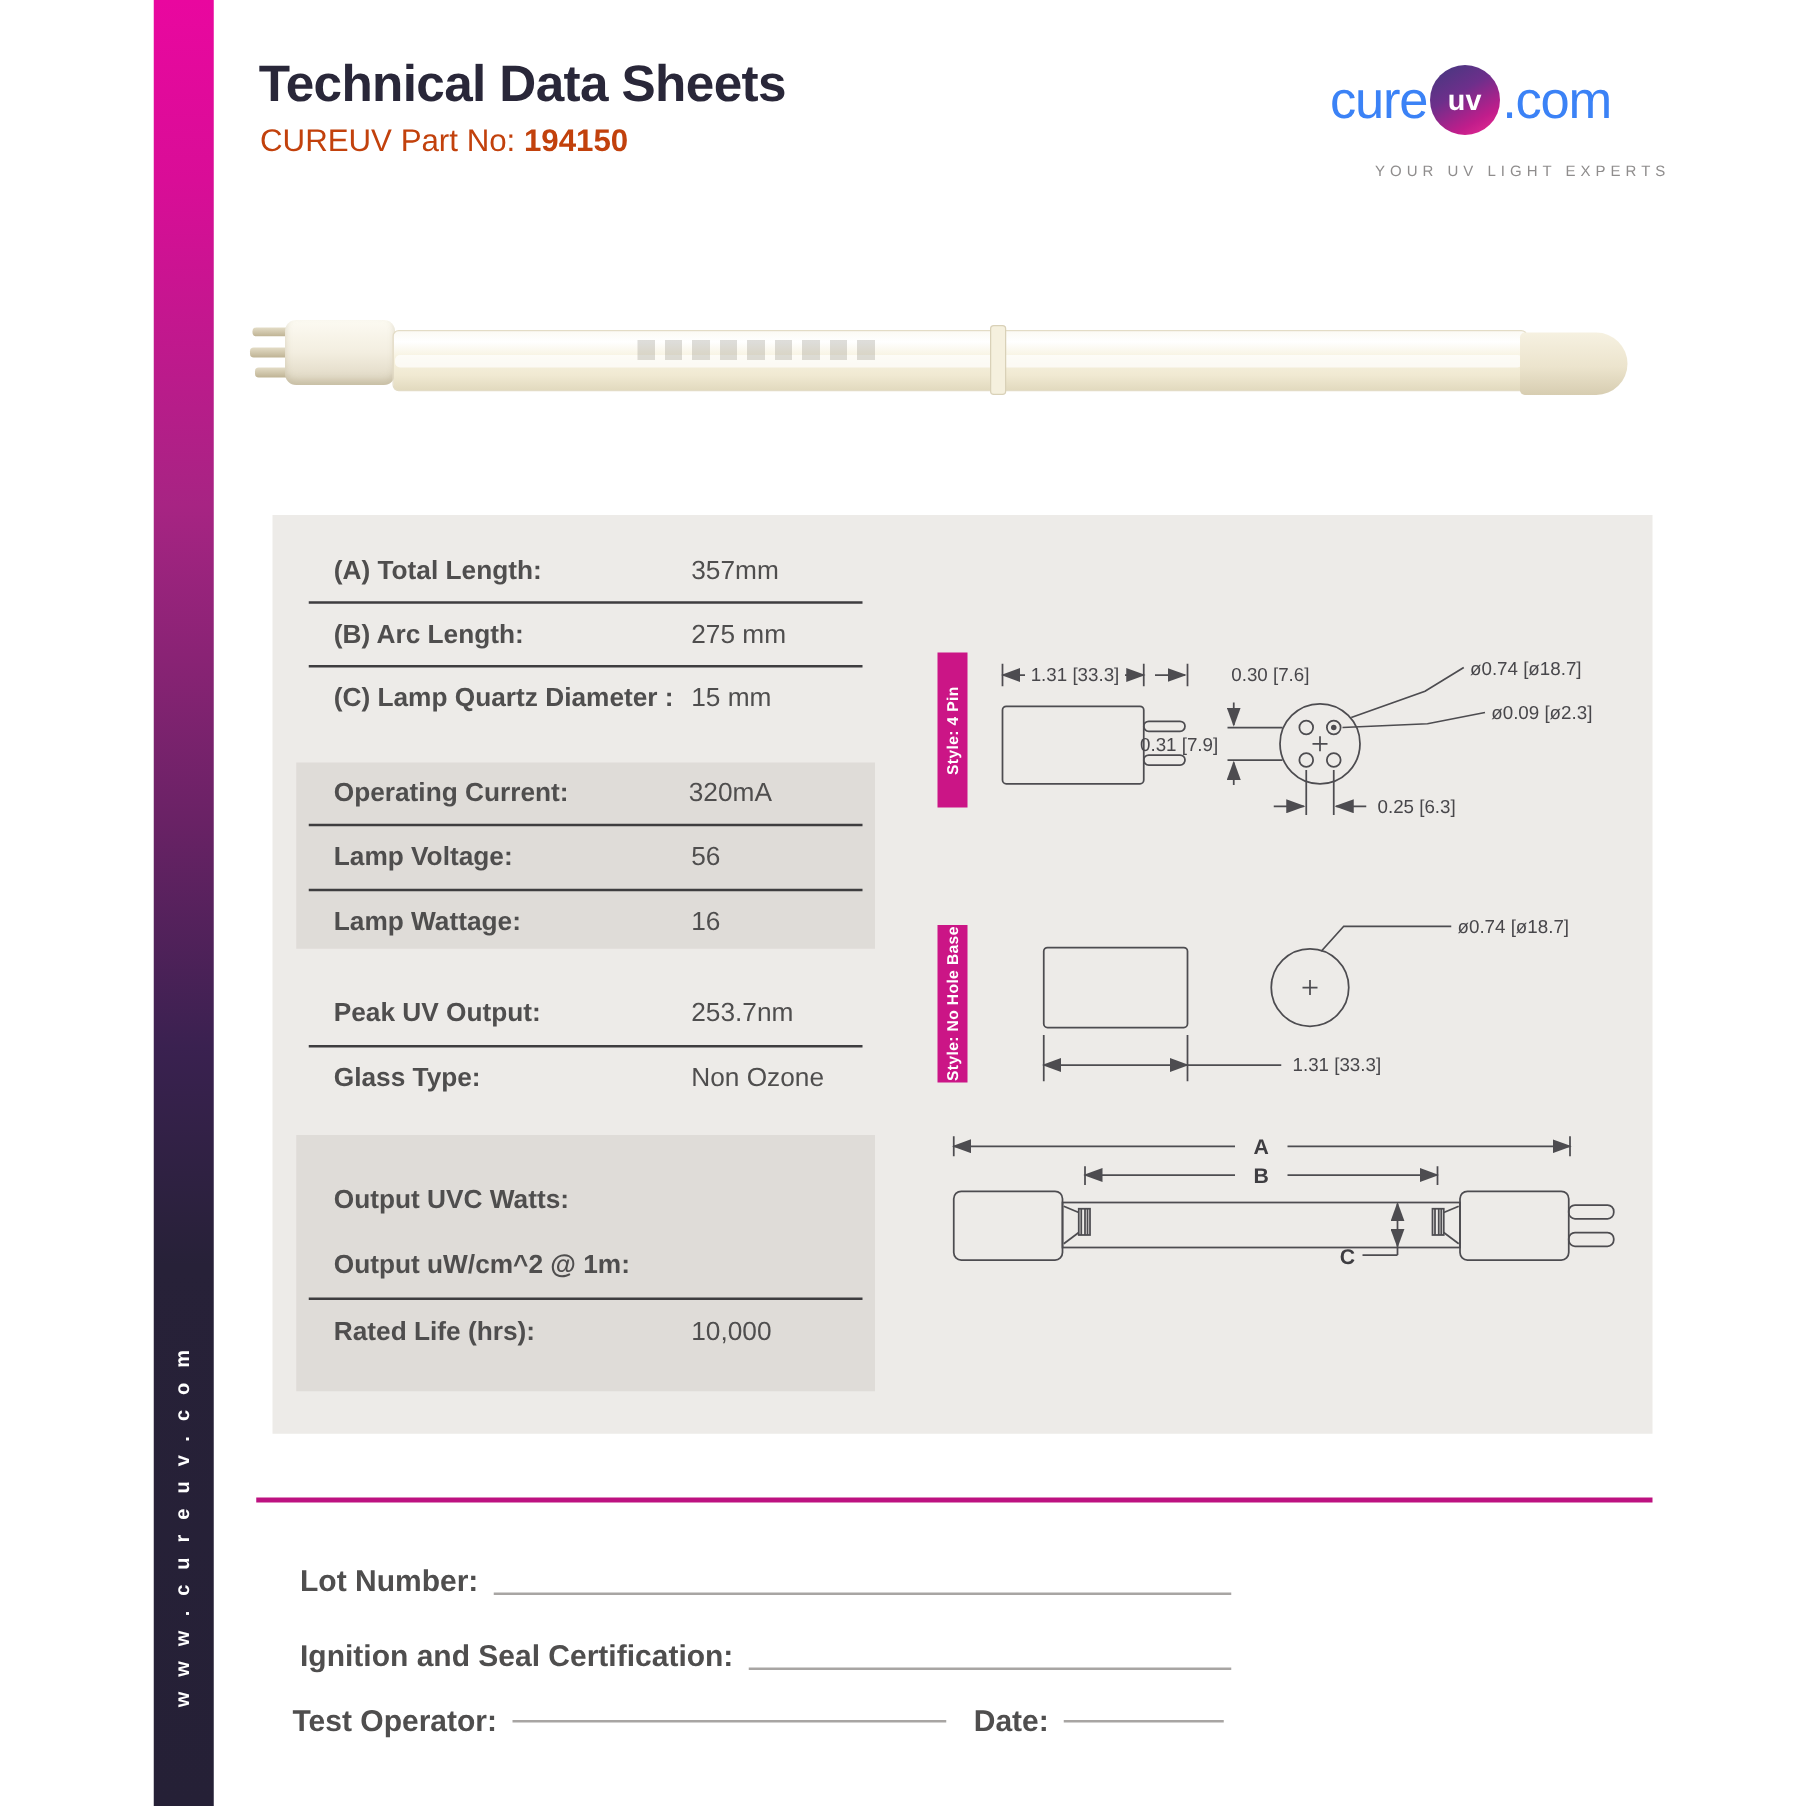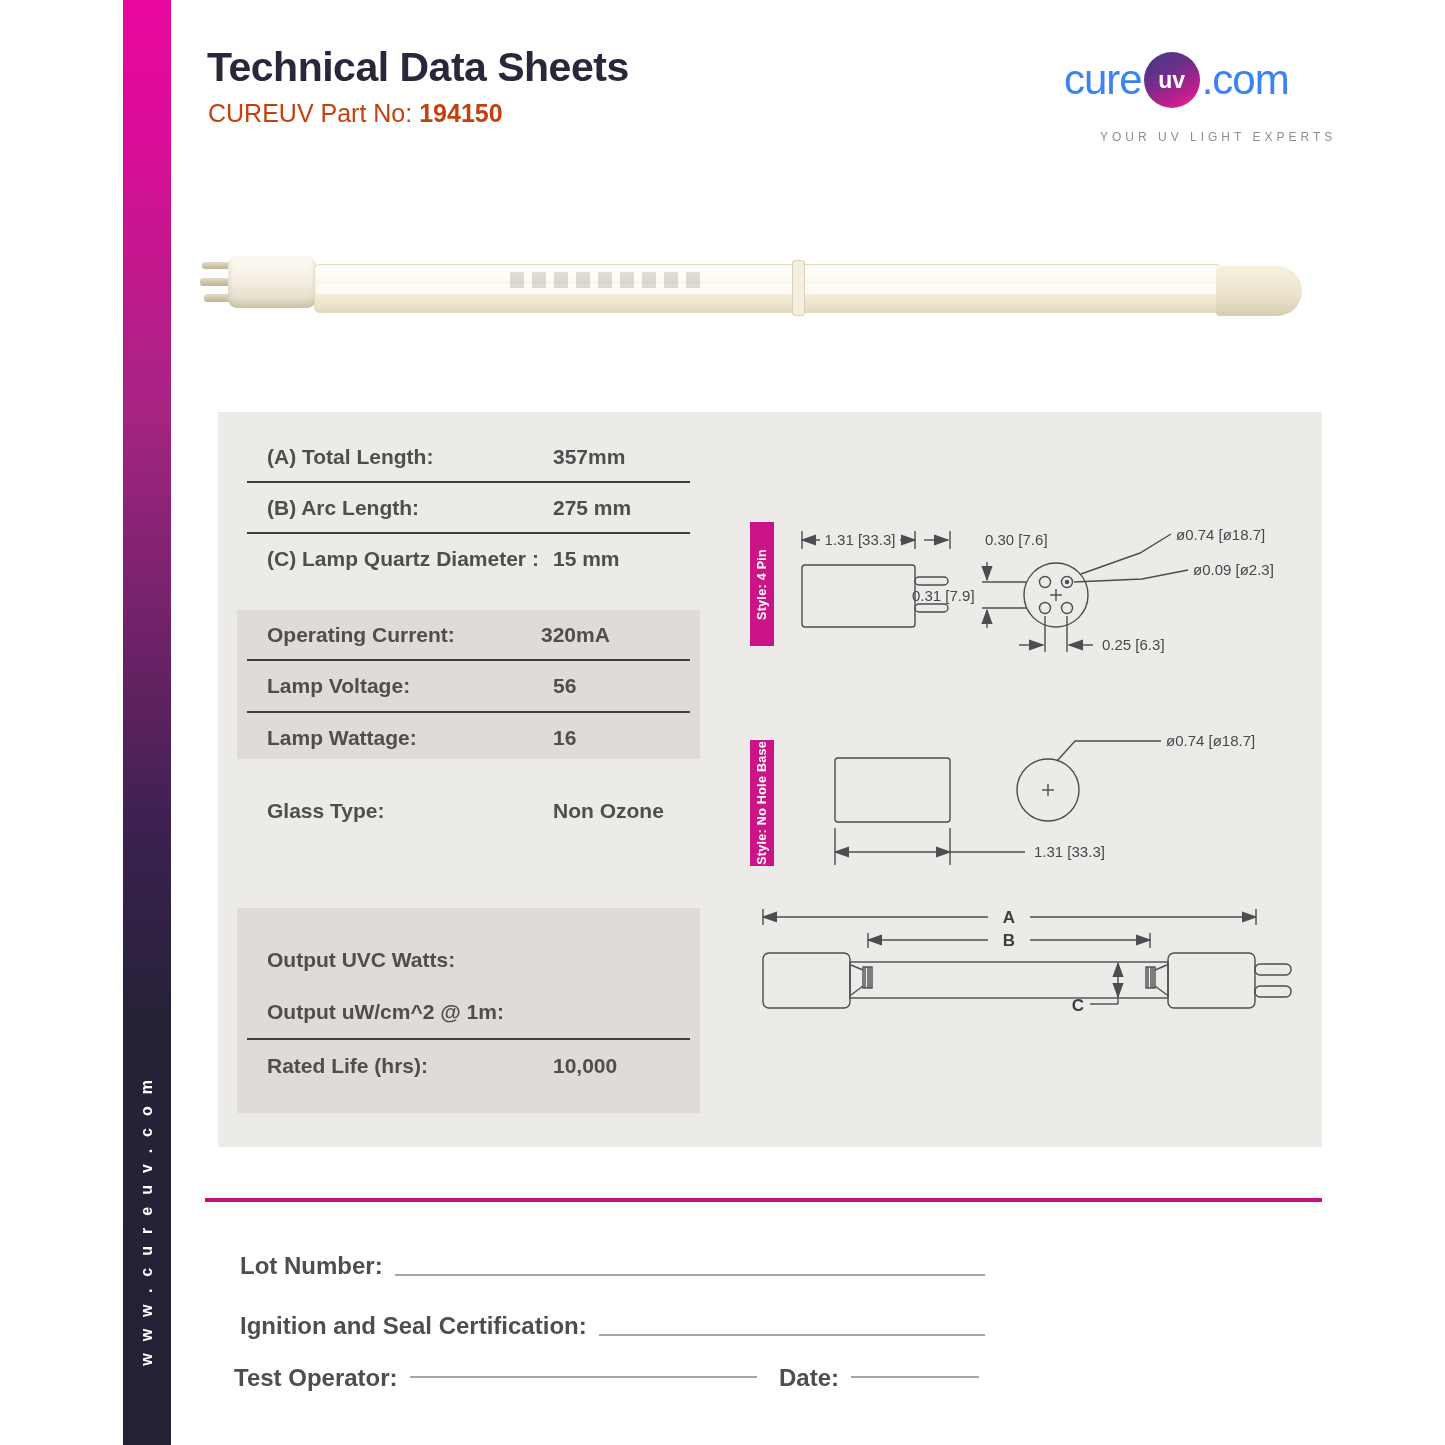--- a/index.html
+++ b/index.html
@@ -57,21 +57,21 @@
   .lamp-mark { position:absolute; left:310px; top:24px; width:190px; height:16px; opacity:.28; filter:blur(.6px);
     background:repeating-linear-gradient(90deg,#8b877c 0 14px, transparent 14px 22px); }
 
   
   .panel { position:absolute; left:218px; top:412px; width:1104px; height:735px; background:#edebe8; }
   .inner-box { position:absolute; background:#dfdcd8; }
   .spec-group { position:absolute; }
   .spec-row { position:relative; display:flex; align-items:center; }
   .spec-row.lined { border-bottom:2px solid #3e3d3f; }
   .spec-label { font-size:21px; font-weight:bold; color:#4f4e4e; }
-  .spec-value { position:absolute; font-size:21px; font-weight:bold; color:#4f4e4e; }
+  .spec-value { position:absolute; font-size:21px; font-weight:normal; color:#4f4e4e; }
 
   
   .style-tab { position:absolute; width:24px; background:#cb1586; display:flex; align-items:center; justify-content:center; }
   .style-tab span { color:#ffffff; font-size:12.5px; font-weight:bold; letter-spacing:.3px; }
 
   .dim-svg { position:absolute; }
   .dim-svg text { font-family:"Liberation Sans", sans-serif; font-size:15px; fill:#48474b; }
   .dim-svg .dim-letter { font-size:17px; font-weight:bold; fill:#3e3d41; }
   .dim-svg line, .dim-svg path.s, .dim-svg rect.s, .dim-svg circle.s, .dim-svg polyline.s
     { stroke:#4d4c50; stroke-width:1.4; fill:none; }
@@ -132,33 +132,37 @@
     </div>
     <div class="spec-row" style="height:49px;">
       <span class="spec-label" style="padding-left:20px;">(C) Lamp Quartz Diameter :</span>
       <span class="spec-value" style="left:306px;">15 mm</span>
     </div>
   </div>
 
   <div class="spec-group" style="left:247px; top:610px; width:443px;">
     <div class="spec-row lined" style="height:49px;">
       <span class="spec-label" style="padding-left:20px;">Operating Current:</span>
-      <span class="spec-value" style="left:294px;">320mA</span>
+      <span class="spec-value" style="left:304px;">320mA</span>
     </div>
     <div class="spec-row lined" style="height:50px;">
       <span class="spec-label" style="padding-left:20px;">Lamp Voltage:</span>
       <span class="spec-value" style="left:306px;">56</span>
     </div>
     <div class="spec-row" style="height:50px;">
       <span class="spec-label" style="padding-left:20px;">Lamp Wattage:</span>
       <span class="spec-value" style="left:306px;">16</span>
     </div>
   </div>
 
   <div class="spec-group" style="left:247px; top:786px; width:443px;">
+    <div class="spec-row lined" style="height:50px;">
+      <span class="spec-label" style="padding-left:20px;">Peak UV Output:</span>
+      <span class="spec-value" style="left:306px;">253.7nm</span>
+    </div>
     <div class="spec-row" style="height:50px;">
       <span class="spec-label" style="padding-left:20px;">Glass Type:</span>
       <span class="spec-value" style="left:306px;">Non Ozone</span>
     </div>
   </div>
 
   <div class="spec-group" style="left:247px; top:934px; width:443px;">
     <div class="spec-row" style="height:52px;">
       <span class="spec-label" style="padding-left:20px;">Output UVC Watts:</span>
       <span class="spec-value" style="left:306px;"></span>

